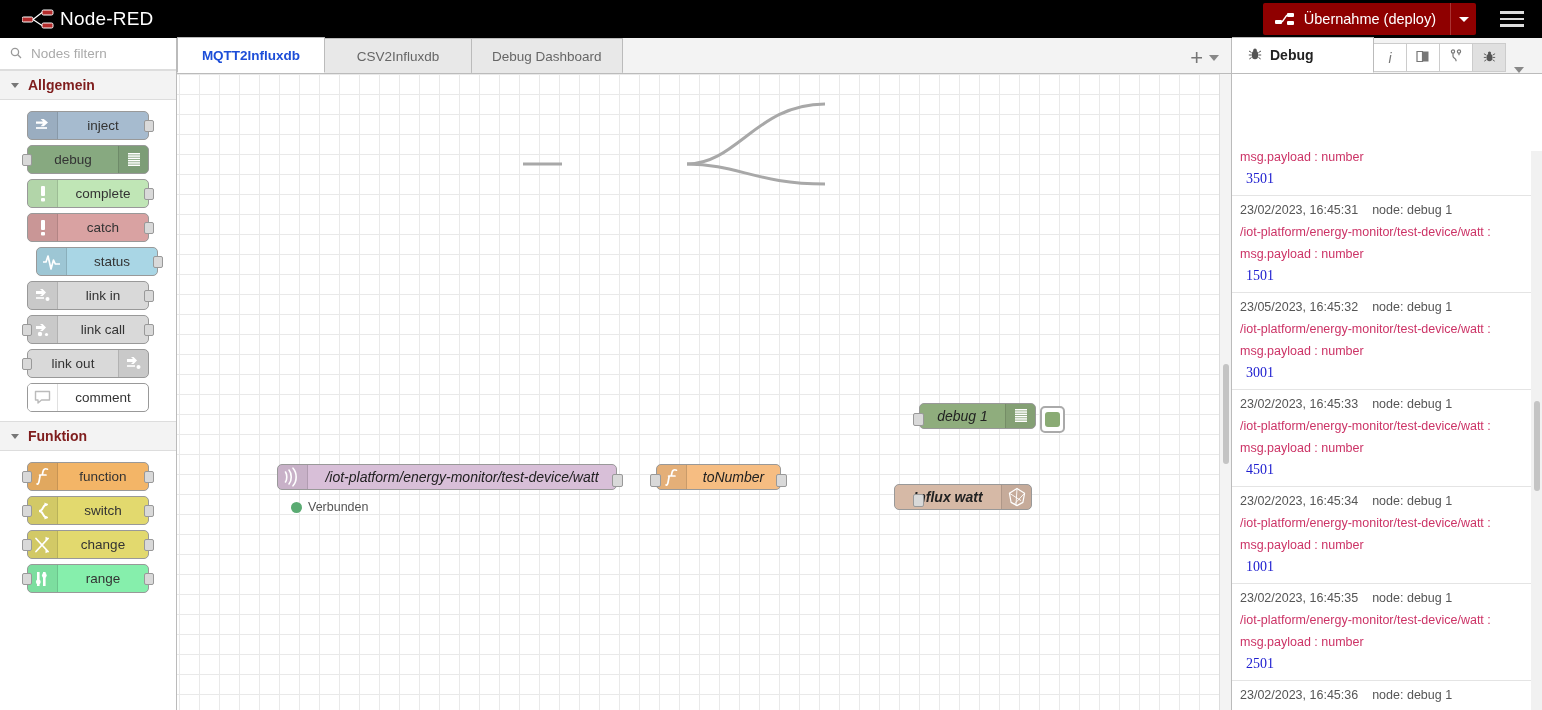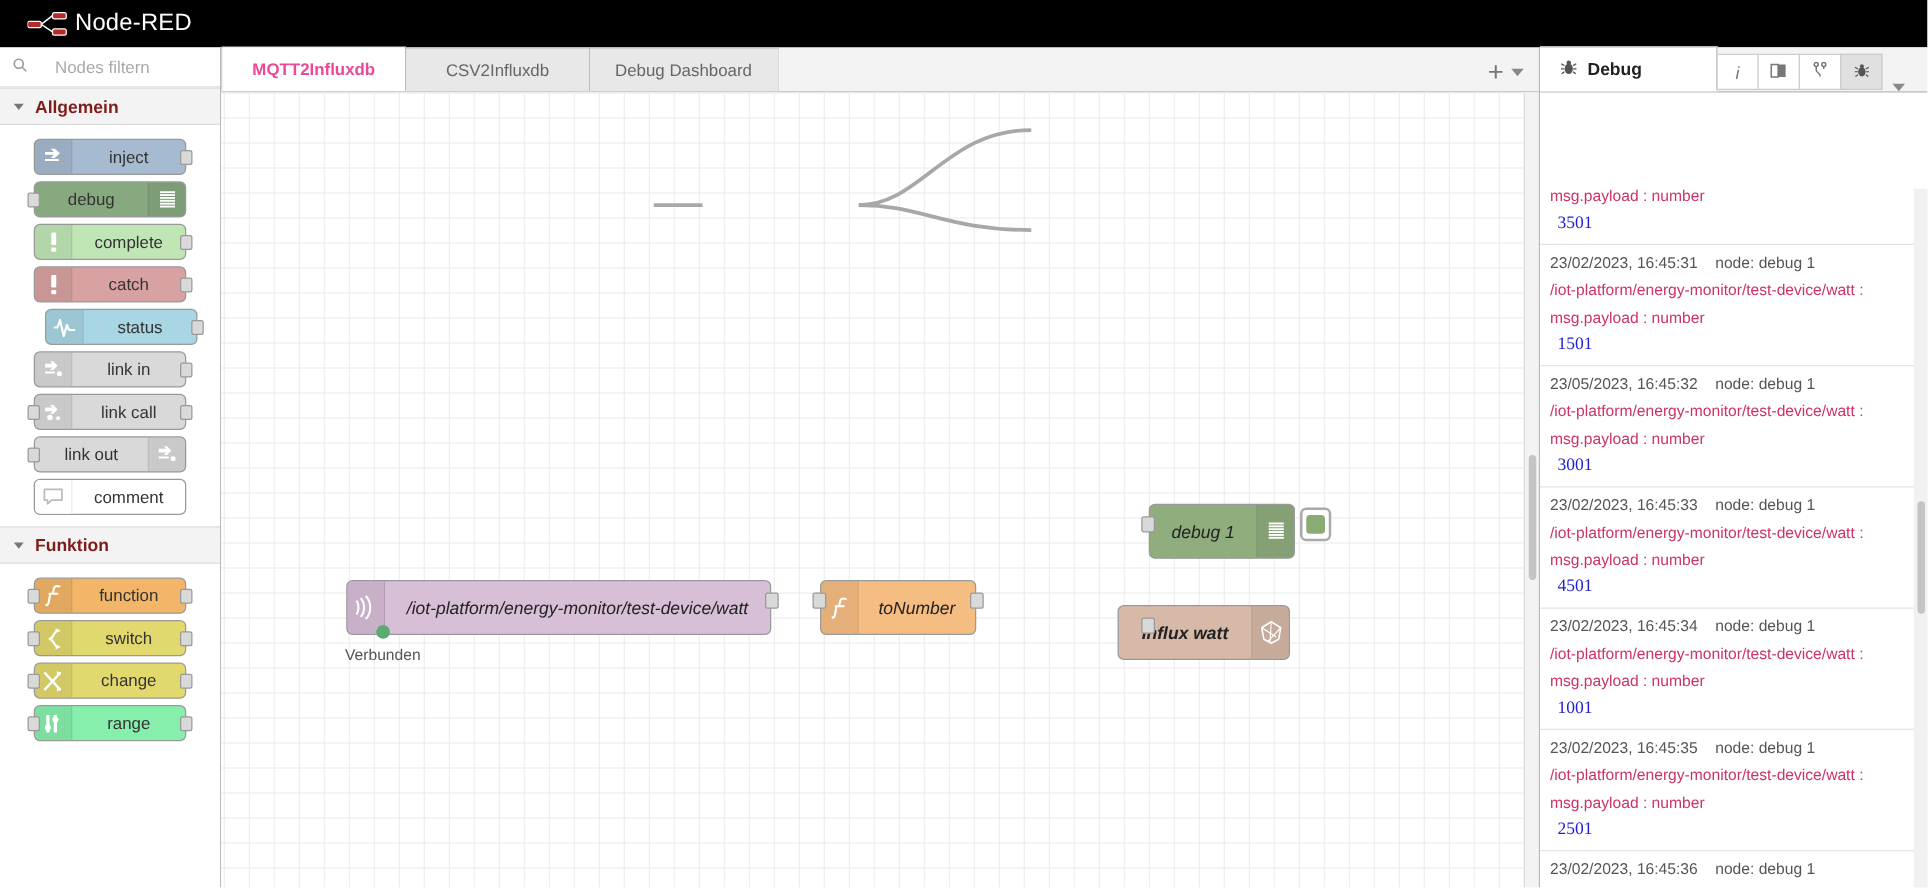--- a/index.html
+++ b/index.html
@@ -34,21 +34,21 @@
   .hamburger { width:44px; height:38px; display:flex; flex-direction:column;
     justify-content:center; align-items:center; gap:4px; cursor:pointer; margin-right:8px; }
   .hamburger span { display:block; width:24px; height:2.5px; background:#ddd; }
 
   
   .palette {
     position:absolute; top:38px; left:0; width:177px; height:672px;
     background:#fff; border-right:1px solid #bbb; overflow:hidden;
   }
   .palette-search {
-    height:32px; display:flex; align-items:center; gap:22px;
+    height:32px; display:flex; align-items:center; gap:9px;
     padding:0 10px; border-bottom:1px solid #ddd; background:#fff;
   }
   .palette-search .sicon { color:#999; font-size:11px; }
   .palette-search input {
     border:none; outline:none; font-size:13.5px; color:#444;
     width:130px; font-family:"Liberation Sans", sans-serif; background:transparent;
   }
   .palette-search input::placeholder { color:#aaa; }
   .cat-header {
     height:30px; background:#f3f3f3; border-top:1px solid #ddd; border-bottom:1px solid #ddd;
@@ -81,21 +81,21 @@
   .tabs-row {
     position:absolute; top:38px; left:177px; width:1054px; height:36px;
     background:#f3f3f3; border-bottom:1px solid #bbb; display:flex; align-items:flex-end;
   }
   .tab {
     height:35px; padding:0 20px; display:flex; align-items:center; justify-content:center;
     background:#e8e8e8; border:1px solid #bbb; border-bottom:none;
     font-size:13.5px; color:#666; cursor:pointer; margin-right:-1px; min-width:148px;
     border-radius:1px;
   }
-  .tab.active { background:#fff; color:#ec4899; font-weight:bold; height:36px;
+  .tab.active { background:#fff; color:#1d4ed8; font-weight:bold; height:36px;
     border-bottom:1px solid #fff; position:relative; z-index:2; }
   .tabs-actions { margin-left:auto; display:flex; align-items:center; gap:6px; padding:0 12px 4px 0; }
   .tab-plus { font-size:22px; color:#777; cursor:pointer; line-height:1; font-weight:300; }
   .tab-caret { width:0;height:0;border-left:5px solid transparent;border-right:5px solid transparent;
     border-top:6px solid #888; cursor:pointer; }
 
   
   .canvas {
     position:absolute; top:74px; left:177px; width:1054px; height:636px;
     background-color:#fff; overflow:hidden;
@@ -105,21 +105,21 @@
     background-size:20px 20px; background-position:2px 0px;
   }
   .canvas-scroll {
     position:absolute; top:74px; left:1219px; width:12px; height:636px;
     background:#f3f3f3; border-left:1px solid #ddd;
   }
   .canvas-scroll .thumb { position:absolute; top:290px; left:3px; width:6px; height:100px;
     background:#c4c4c4; border-radius:3px; }
 
   .fnode {
-    position:absolute; height:44px; border:1px solid #999; border-radius:5px;
+    position:absolute; height:26px; border:1px solid #999; border-radius:5px;
     display:flex; align-items:center; cursor:move; box-shadow:0 0 0 0 transparent;
   }
   .fnode .lbl { flex:1; display:flex; align-items:center; justify-content:center;
     font-size:14px; font-style:italic; color:#222; padding:0 12px; white-space:nowrap; }
   .fnode .ibox { width:30px; height:100%; display:flex; align-items:center;
     justify-content:center; background:rgba(0,0,0,.07); }
   .fnode .ibox.left { border-right:1px solid rgba(0,0,0,.12); border-radius:4px 0 0 4px; }
   .fnode .ibox.right { border-left:1px solid rgba(0,0,0,.12); border-radius:0 4px 4px 0; }
   .fport { position:absolute; width:11px; height:13px; background:#d9d9d9;
     border:1px solid #999; border-radius:2px; top:10px; z-index:3; }
@@ -176,20 +176,41 @@
       <span>
         <svg class="logo-svg" viewBox="0 0 38 20">
           <rect x="0" y="8" width="11" height="5" rx="1.5" fill="#b32b2b" stroke="#fff" stroke-width="1"></rect>
           <rect x="20" y="1" width="11" height="5" rx="1.5" fill="#b32b2b" stroke="#fff" stroke-width="1"></rect>
           <rect x="20" y="14" width="11" height="5" rx="1.5" fill="#b32b2b" stroke="#fff" stroke-width="1"></rect>
           <path d="M11 10.5 L20 3.5 M11 10.5 L20 16.5" stroke="#fff" stroke-width="1.2" fill="none"></path>
         </svg>
       </span>
       <span class="brand">Node-RED</span>
     </div>
+    <div class="header-right">
+      <div class="deploy-btn">
+        <span>
+          <svg class="dicon" viewBox="0 0 20 14">
+            <rect x="0" y="8" width="7" height="4" rx="1" fill="#fff"></rect>
+            <rect x="12" y="1" width="7" height="4" rx="1" fill="#fff"></rect>
+            <rect x="12" y="9" width="7" height="4" rx="1" fill="#fff"></rect>
+            <path d="M7 10 L12 3" stroke="#fff" stroke-width="1.3" fill="none"></path>
+          </svg>
+        </span>
+        <span class="deploy-label">Übernahme (deploy)</span>
+      </div>
+      <div class="deploy-caret">
+        <span class="caret-d"></span>
+      </div>
+      <div class="hamburger">
+        <span></span>
+        <span></span>
+        <span></span>
+      </div>
+    </div>
   </div>
 
   <div class="palette">
     <div class="palette-search">
       <span class="sicon">
         <svg width="12" height="12" viewBox="0 0 12 12">
           <circle cx="5" cy="5" r="3.6" fill="none" stroke="#999" stroke-width="1.3"></circle>
           <path d="M7.8 7.8 L11 11" stroke="#999" stroke-width="1.3"></path>
         </svg>
       </span>
@@ -380,21 +401,21 @@
     <div id="flow-nodes">
         <div class="fnode" style="left: 100px; top: 390px; width: 340px; background: rgb(216, 191, 216);">
           <span class="ibox left">
             <svg width="18" height="20" viewBox="0 0 18 20">
               <path d="M5 3c3 3.6 3 10.4 0 14M9 1.2c4.2 4.6 4.2 13 0 17.6M1.5 5c1.7 2.4 1.7 7.6 0 10" stroke="#fff" stroke-width="1.6" fill="none" stroke-linecap="round"></path>
             </svg>
           </span>
           <span class="lbl">/iot-platform/energy-monitor/test-device/watt</span>
         </div>
         <span class="fport" style="left: 435px; top: 400px; position: absolute;"></span>
-        <div class="node-status" style="left: 99px; top: 426px; flex-direction: column;">
+        <div class="node-status" style="left: 114px; top: 426px;">
           <span class="status-dot"></span>
           <span>Verbunden</span>
         </div>
         <div class="fnode" style="left: 479px; top: 390px; width: 125px; background: rgb(246, 189, 130);">
           <span class="ibox left">
             <svg width="15" height="19" viewBox="0 0 15 19">
               <path d="M10.5 2.2c-2.6-1.2-4.2.3-4.6 2.6L5.3 8H2.6M9 8H3.2l-1.1 6.2C1.7 16.6 0.6 17.6 0 17" transform="translate(2,0)" stroke="#fff" stroke-width="1.7" fill="none" stroke-linecap="round"></path>
             </svg>
           </span>
           <span class="lbl">toNumber</span>

